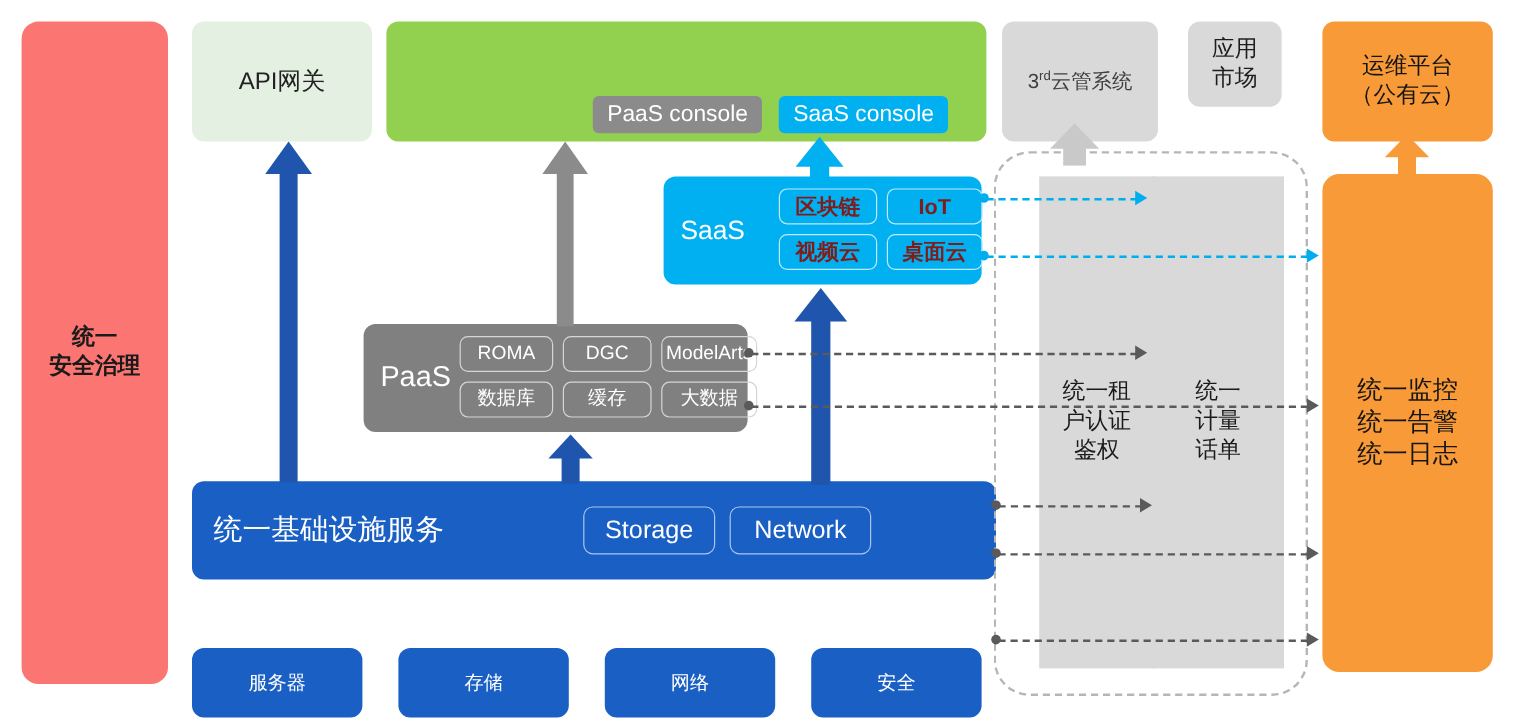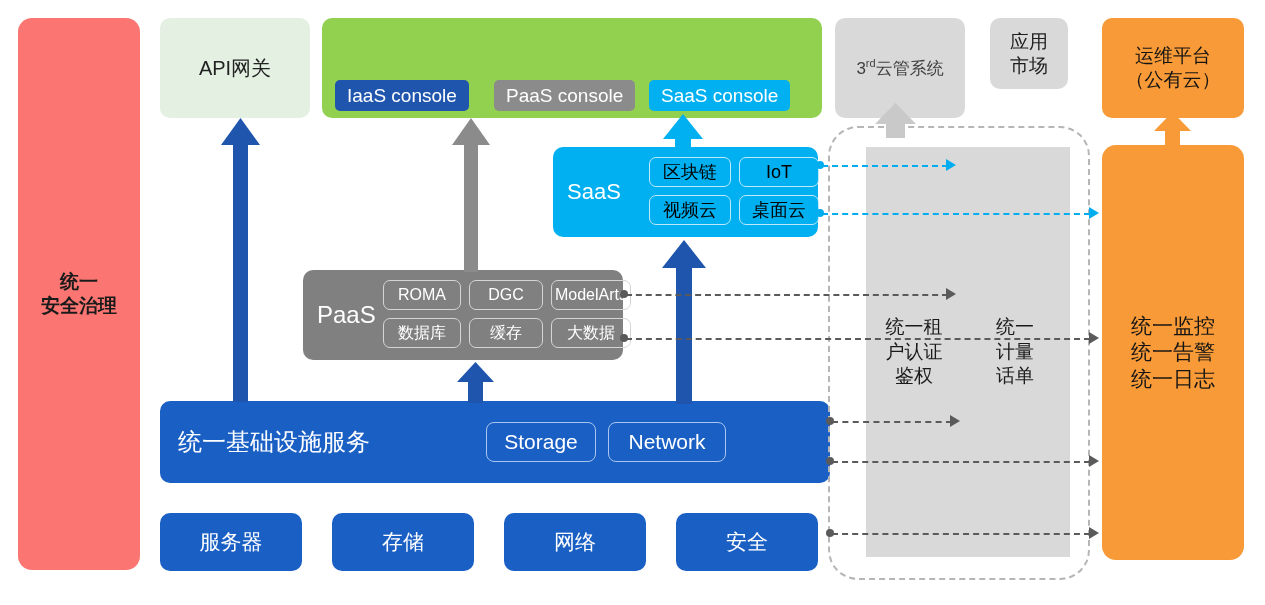--- a/index.html
+++ b/index.html
@@ -27,22 +27,22 @@
   
   #third-cloud{left:835px;top:18px;width:130px;height:100px;background:#d9d9d9;color:#3f3f3f;font-size:17px;}
   #app-market{left:990px;top:18px;width:78px;height:71px;background:#d9d9d9;color:#1d1d1d;font-size:19px;}
 
   
   #ops-platform{left:1102px;top:18px;width:142px;height:100px;background:#f79a37;color:#141414;font-size:19px;}
 
   
   #saas-layer{left:553px;top:147px;width:265px;height:90px;background:#00b0f0;display:block;}
   #saas-label{position:absolute;left:14px;top:0;height:100%;display:flex;align-items:center;color:#fff;font-size:22px;}
-  .saas-chip{position:absolute;height:30px;border:1.6px solid #bfe8fa;border-radius:7px;color:#000000;
-      display:flex;align-items:center;justify-content:center;font-size:18px;box-sizing:border-box;}
+  .saas-chip{position:absolute;height:30px;border:1.6px solid #bfe8fa;border-radius:7px;color:#7f1d1d;
+      display:flex;align-items:center;justify-content:center;font-size:18px;box-sizing:border-box;font-weight:bold;}
   #s-blk{left:96px;top:10px;width:82px;}
   #s-iot{left:186px;top:10px;width:80px;}
   #s-vid{left:96px;top:48px;width:82px;}
   #s-desk{left:186px;top:48px;width:80px;}
 
   
   #paas-layer{left:303px;top:270px;width:320px;height:90px;background:#808080;display:block;}
   #paas-label{position:absolute;left:14px;top:0;height:100%;display:flex;align-items:center;color:#fff;font-size:24px;}
   .paas-chip{position:absolute;height:30px;border:1.6px solid #d5d5d5;border-radius:7px;color:#fff;
       display:flex;align-items:center;justify-content:center;font-size:16px;box-sizing:border-box;}
@@ -57,21 +57,21 @@
   #infra-bar{left:160px;top:401px;width:670px;height:82px;background:#1a5fc4;display:block;}
   #infra-label{position:absolute;left:18px;top:0;height:100%;display:flex;align-items:center;color:#fff;font-size:24px;}
   .infra-chip{position:absolute;top:21px;height:40px;border:1.6px solid #a9c6ee;border-radius:8px;color:#fff;
       display:flex;align-items:center;justify-content:center;font-size:21px;box-sizing:border-box;}
   #i-compute{left:186px;width:126px;}
   #i-storage{left:326px;width:110px;}
   #i-network{left:448px;width:118px;}
   #i-cce{left:580px;width:104px;}
 
   
-  .hw{position:absolute;top:513px;height:58px;background:#1a5fc4;color:#fff;font-size:21px;
+  .hw{position:absolute;top:540px;height:58px;background:#1a5fc4;color:#fff;font-size:16px;
       border-radius:10px;display:flex;align-items:center;justify-content:center;box-sizing:border-box;}
   #hw-server{left:160px;width:142px;}
   #hw-storage{left:332px;width:142px;}
   #hw-network{left:504px;width:142px;}
   #hw-security{left:676px;width:142px;}
 
   
   #dashed-zone{position:absolute;left:828px;top:126px;width:262px;height:454px;
       border:2.5px dashed #b6b6b6;border-radius:30px;box-sizing:border-box;}
 
@@ -97,21 +97,20 @@
 
   <div class="box r14" id="sec-gov">
     <span>统一<br>安全治理</span>
   </div>
 
   <div class="box r10" id="api-gw">
     <span>API网关</span>
   </div>
 
   <div class="box r10" id="console-frame">
-    <div class="console-chip" id="chip-iaas">IaaS console</div>
     <div class="console-chip" id="chip-saas">SaaS console</div>
     <div class="console-chip" id="chip-paas">PaaS console</div>
   </div>
 
   <div class="box r10" id="third-cloud">
     <span><span>3</span><sup style="font-size:11px">rd</sup><span>云管系统</span></span>
   </div>
 
   <div class="box r10" id="app-market">
     <span>应用<br>市场</span>

